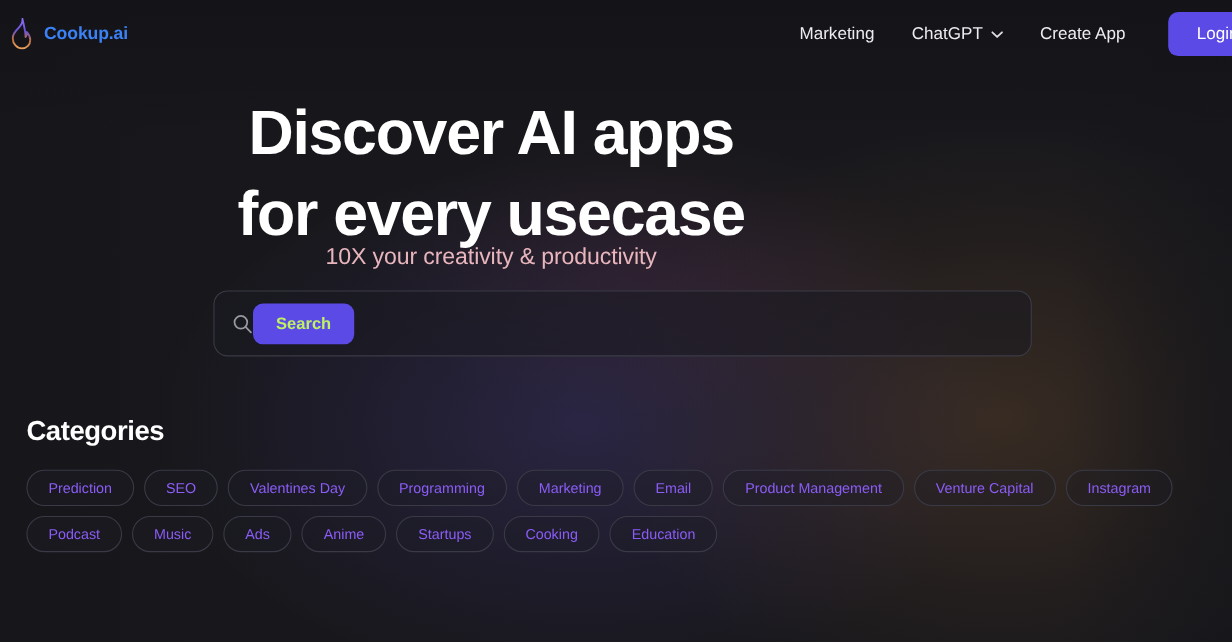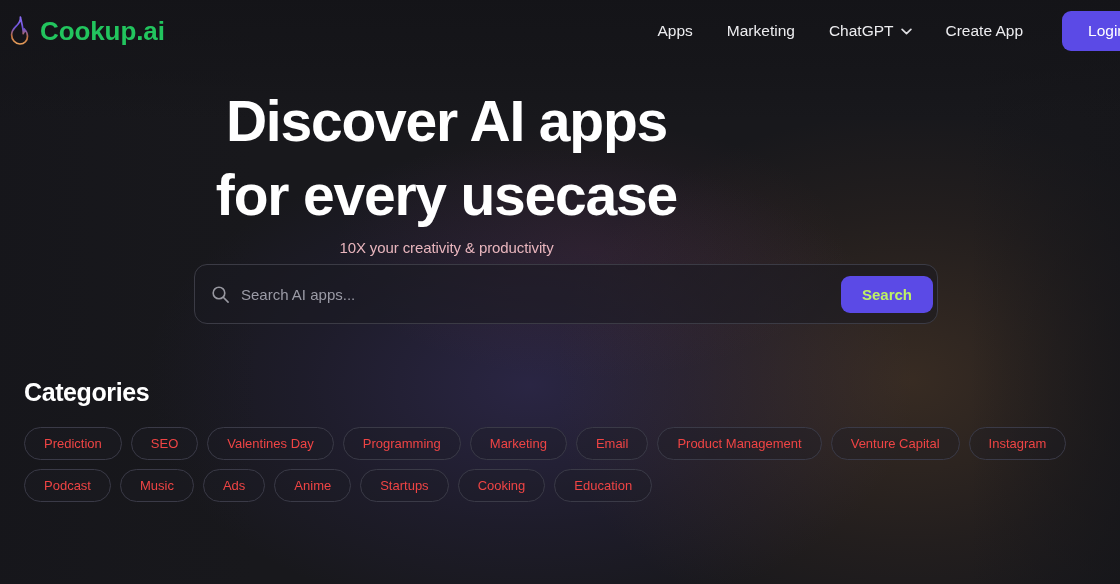--- a/index.html
+++ b/index.html
@@ -43,21 +43,21 @@
   }
 
   
   #header {
     position:absolute; left:0; top:0; width:1120px; height:62px;
     display:flex; align-items:center; z-index:20;
   }
   #brand { display:flex; align-items:center; gap:10px; margin-left:8px; }
   #flame-icon { width:22px; height:30px; display:block; flex:none; }
   #brand-name {
-    color:#22c55e; font-size:26px; font-weight:700; letter-spacing:-0.1px;
+    color:#3b82f6; font-size:16px; font-weight:700; letter-spacing:-0.1px;
     white-space:nowrap;
     text-align:center;
   }
   #nav { margin-left:auto; display:flex; align-items:center; gap:0; height:62px; }
   .nav-link {
     color:#ededf0; font-size:15.5px; font-weight:400;
     padding:0 17px; line-height:62px; white-space:nowrap; cursor:pointer;
     display:flex; align-items:center; gap:7px; height:62px;
   }
   .chev { width:11px; height:7px; display:block; opacity:.92; }
@@ -70,22 +70,22 @@
   }
 
   
   #hero { position:absolute; left:0; top:0; width:893px; z-index:10; }
   #hero-title {
     margin-top:94px; text-align:center; color:#ffffff;
     font-size:57px; font-weight:700; line-height:54px; letter-spacing:-1.2px;
   }
   #hero-title .l2 { display:block;margin-top:20px; }
   #hero-subtitle {
-    margin-top:17px; text-align:center;
-    color:#e8b5bd; font-size:15px; font-weight:400; letter-spacing:-0.1px;
+    text-align:center;
+    color:#e8b5bd; font-size:21px; font-weight:400; letter-spacing:-0.1px;
   }
 
   
   #search-bar {
     position:absolute; left:194px; top:264px; width:744px; height:60px;
     border:1px solid #3b3b45; border-radius:13px;
     background:rgba(26,26,33,0.55);
     display:flex; align-items:center; z-index:12;
   }
   #search-icon { margin-left:16px; width:19px; height:19px; flex:none; opacity:.72; }
@@ -105,21 +105,21 @@
   
   #categories { position:absolute; left:24px; top:378px; width:1072px; z-index:12; }
   #categories-title {
     color:#ffffff; font-size:25px; font-weight:700; letter-spacing:-0.4px;
   }
   #chips {
     margin-top:20px; display:flex; flex-wrap:wrap; gap:9px 9px;
   }
   .chip {
     border:1px solid #3a3a47; border-radius:999px;
-    color:#ef4444; font-size:13px; font-weight:400;
+    color:#8b5cf6; font-size:13px; font-weight:400;
     padding:9px 19px; white-space:nowrap; cursor:pointer;
     background:rgba(30,30,38,0.35);
     line-height:1;
   }
 </style>
 </head>
 <body>
 
 <div id="page">
 
@@ -142,23 +142,20 @@
             <stop offset="100%" stop-color="#e8a05c"></stop>
           </linearGradient>
         </defs>
         <path d="M12.4 1.2c.5 4.1-1.3 6.0-3.6 8.3C6.2 12.0 3.6 14.4 3.6 18.7c0 5.2 3.9 9.3 8.3 9.3 4.6 0 7.6-3.4 7.6-7.7 0-3.0-1.4-5.4-3.3-7.3.4 1.9.1 3.6-1.0 4.6.3-4.0-.9-8.0-2.8-16.4z" fill="none" stroke="url(#fg)" stroke-width="1.7" stroke-linejoin="round"></path>
       </svg>
       <div id="brand-name">Cookup.ai</div>
     </div>
 
     <div id="nav">
 
-      <div class="nav-link">
-        <span>Apps</span>
-      </div>
 
       <div class="nav-link">
         <span>Marketing</span>
       </div>
 
       <div class="nav-link">
         <span>ChatGPT</span>
         <svg class="chev" viewBox="0 0 12 8">
           <path d="M1 1.6 L6 6.4 L11 1.6" fill="none" stroke="#f0f0f4" stroke-width="1.9" stroke-linecap="round" stroke-linejoin="round"></path>
         </svg>
@@ -178,21 +175,20 @@
       <span class="l2">for every usecase</span>
     </div>
     <div id="hero-subtitle">10X your creativity &amp; productivity</div>
   </div>
 
   <div id="search-bar">
     <svg id="search-icon" viewBox="0 0 20 20">
       <circle cx="8.4" cy="8.4" r="6.1" fill="none" stroke="#c9c9d2" stroke-width="1.7"></circle>
       <line x1="12.9" y1="12.9" x2="18" y2="18" stroke="#c9c9d2" stroke-width="1.7" stroke-linecap="round"></line>
     </svg>
-    <input id="search-input" type="text" placeholder="Search AI apps..." style="">
     <button id="search-button">Search</button>
   </div>
 
   <div id="categories">
     <div id="categories-title">Categories</div>
     <div id="chips">
       <div class="chip">Prediction</div>
       <div class="chip">SEO</div>
       <div class="chip">Valentines Day</div>
       <div class="chip">Programming</div>

